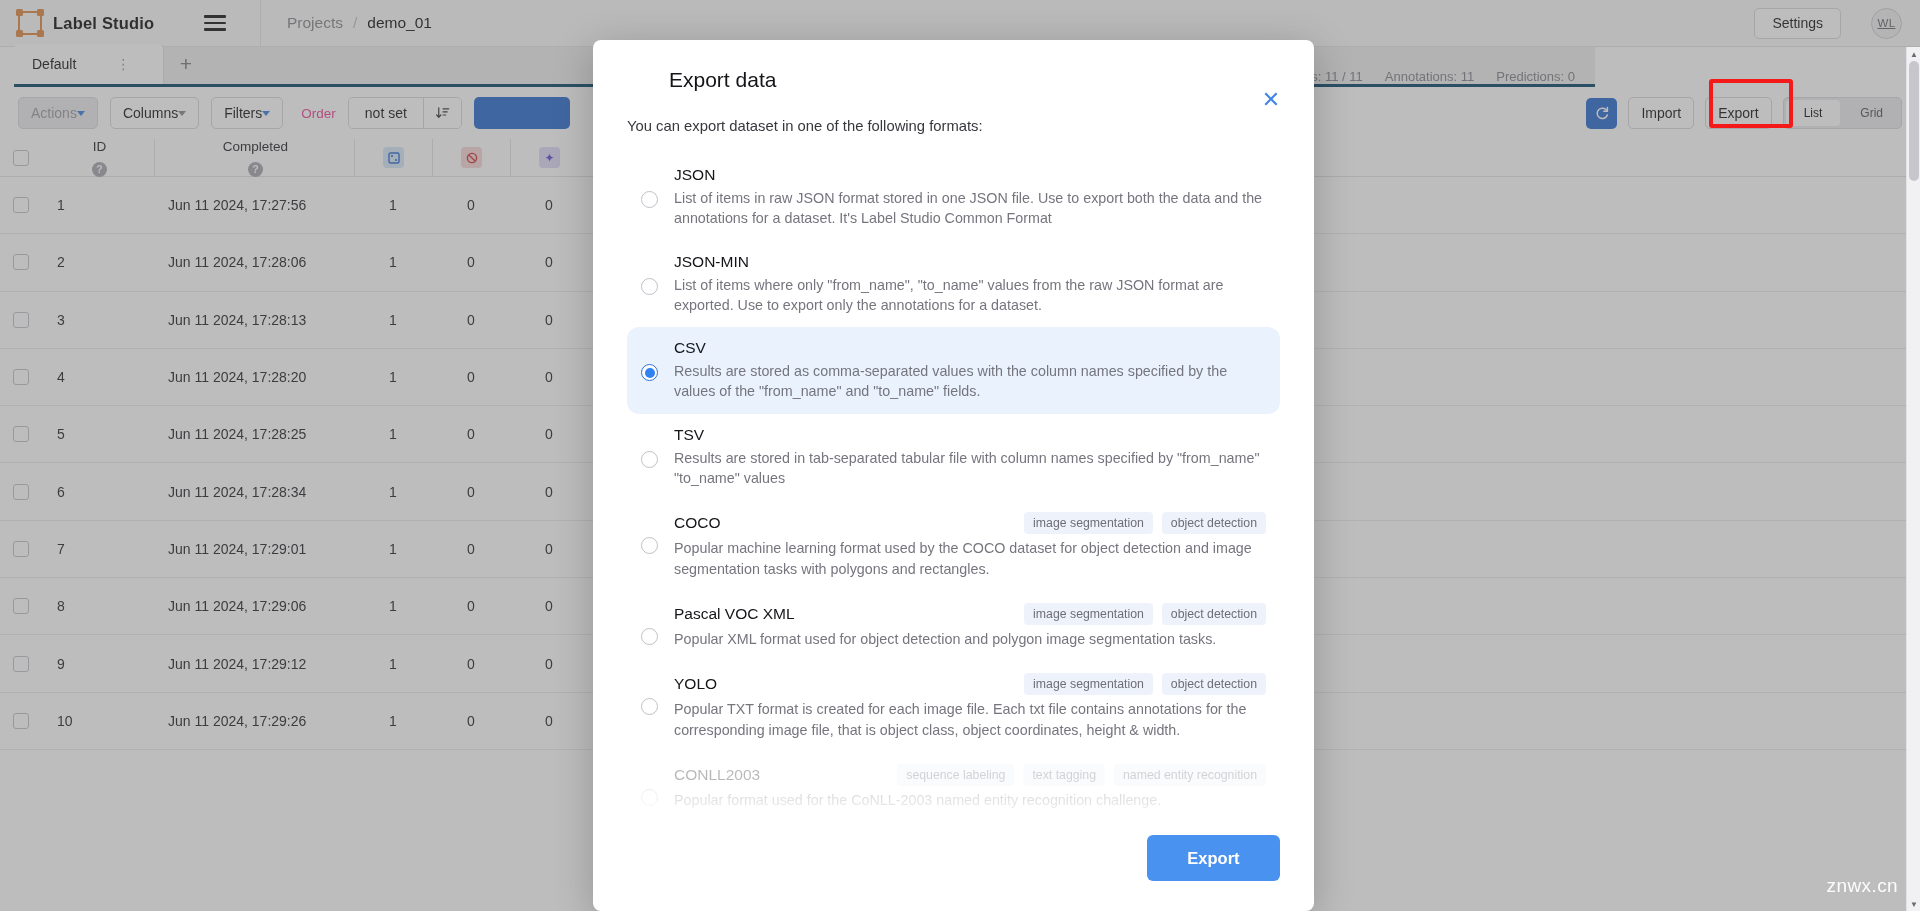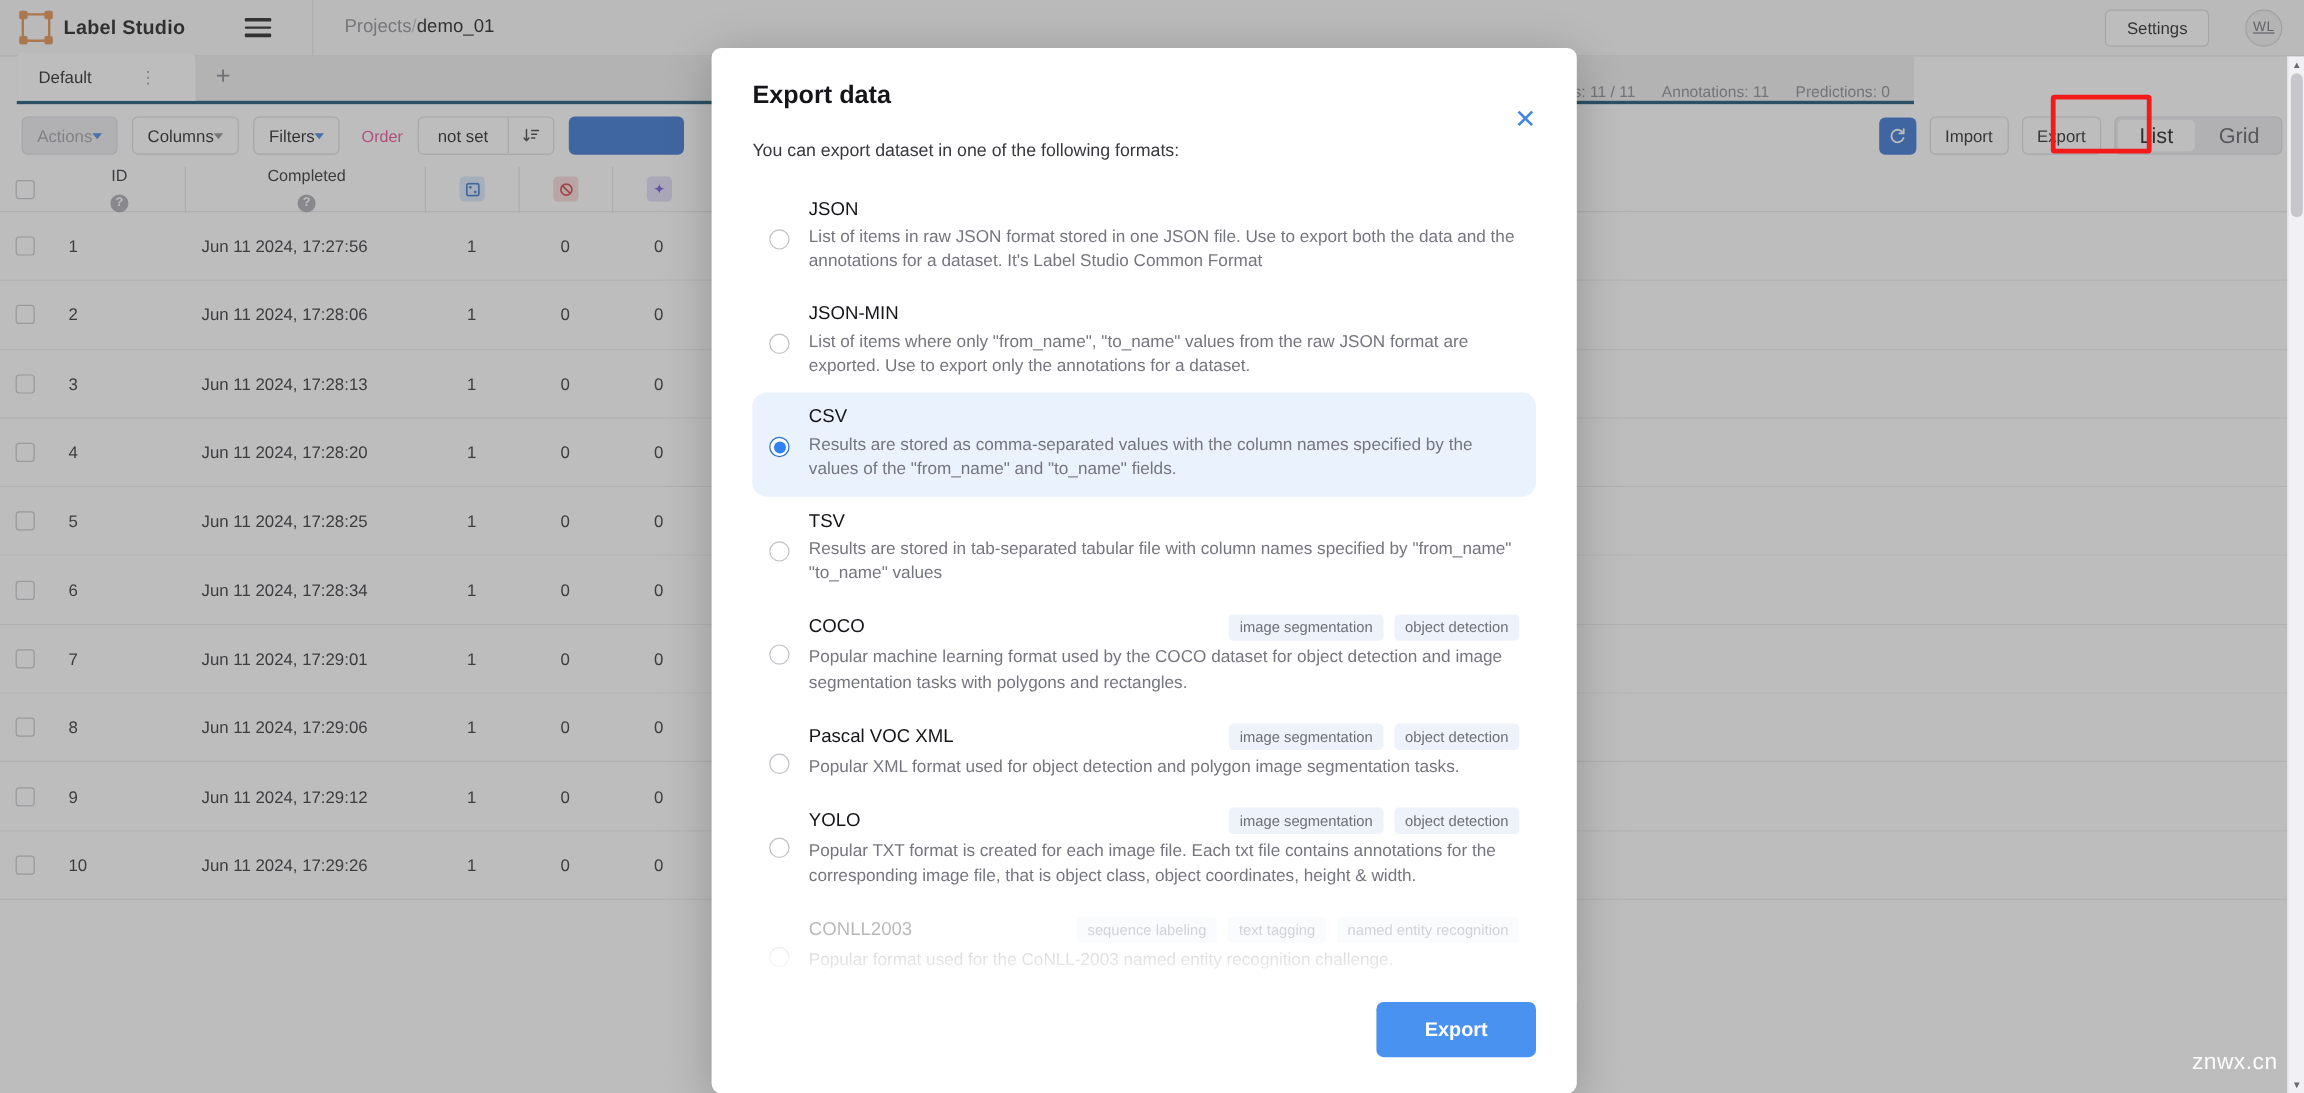--- a/index.html
+++ b/index.html
@@ -42,21 +42,21 @@
   .ls-logo .c.tr { right: -2px; top: -2px; }
   .ls-logo .c.bl { left: -2px; bottom: -2px; }
   .ls-logo .c.br { right: -2px; bottom: -2px; }
   .brand-name { font-size: 16.5px; font-weight: 700; color: #141414; letter-spacing: .2px; }
 
   .hamburger { width: 22px; height: 16px; margin-left: 14px; display: flex; flex-direction: column; justify-content: space-between; cursor: pointer; }
   .hamburger span { display: block; height: 2.6px; background: #1a1a1a; border-radius: 1px; }
 
   .hdr-divider { width: 1px; height: 47px; background: #e6e6e8; margin-left: 34px; }
 
-  .breadcrumb { display: flex; align-items: center; padding-left: 26px; font-size: 15.5px; }
+  .breadcrumb { display: flex; align-items: center; gap: 10px; padding-left: 26px; font-size: 15.5px; }
   .bc-link { color: #8a8a90; }
   .bc-sep  { color: #c0c0c5; }
   .bc-cur  { color: #141414; }
 
   .topbar-right { margin-left: auto; display: flex; align-items: center; gap: 30px; padding-right: 18px; }
   .btn-settings {
     height: 31px; padding: 0 17px; border: 1px solid #d9d9de; border-radius: 5px;
     background: #fff; font-size: 14px; color: #1a1a1a; display: flex; align-items: center; cursor: pointer;
   }
   .avatar {
@@ -106,21 +106,21 @@
   .blue-btn {
     height: 32px; min-width: 96px; border-radius: 5px; background: #2f6fd0;
     border: none; color: #fff; font-size: 14px; cursor: pointer;
   }
   .toolbar-right { margin-left: auto; display: flex; align-items: center; gap: 11px; }
   .refresh-btn {
     width: 31px; height: 31px; border-radius: 5px; background: #2f6fd0;
     display: flex; align-items: center; justify-content: center; color: #fff; cursor: pointer;
   }
   .seg { display: flex; height: 32px; border: 1px solid #d9d9de; border-radius: 5px; overflow: hidden; background: #ececee; }
-  .seg > div { padding: 0 18px; display: flex; align-items: center; font-size: 18px; color: #55555c; cursor: pointer; }
+  .seg > div { padding: 0 18px; display: flex; align-items: center; font-size: 12px; color: #55555c; cursor: pointer; }
   .seg > div.active { background: #fff; color: #141414; border-radius: 4px; margin: 2px; }
 
   .export-highlight {
     position: absolute; border: 4px solid #f41a1a; border-radius: 3px;
     left: 1709px; top: 79px; width: 84px; height: 49px; z-index: 60; pointer-events: none;
   }
 
   
   .table { position: absolute; top: 139px; left: 0; width: 1920px; }
   .thead {
@@ -156,21 +156,21 @@
 
   
   .modal {
     position: absolute; z-index: 50;
     left: 593px; top: 40px; width: 721px; height: 871px;
     background: #fff; border-radius: 8px;
     box-shadow: 0 8px 40px rgba(0,0,0,.22);
     display: flex; flex-direction: column; overflow: hidden;
   }
   .modal-head { padding: 28px 34px 0 34px; position: relative; }
-  .modal-title { font-size: 21px; color: #151519; font-weight: 700; }
+  .modal-title { font-size: 21px; color: #151519; font-weight: 400; margin-left: 42px; }
   .modal-close {
     position: absolute; right: 30px; top: 60px; transform: translateY(-50%);
     width: 26px; height: 26px; display: flex; align-items: center; justify-content: center;
     color: #4286e4; font-size: 22px; cursor: pointer; line-height: 1;
   }
   .modal-sub { padding: 26px 34px 0 34px; font-size: 14.8px; color: #37373d; }
 
   .fmt-list {
     margin-top: 20px; padding: 0 34px; flex: 1; overflow: hidden; position: relative;
   }

